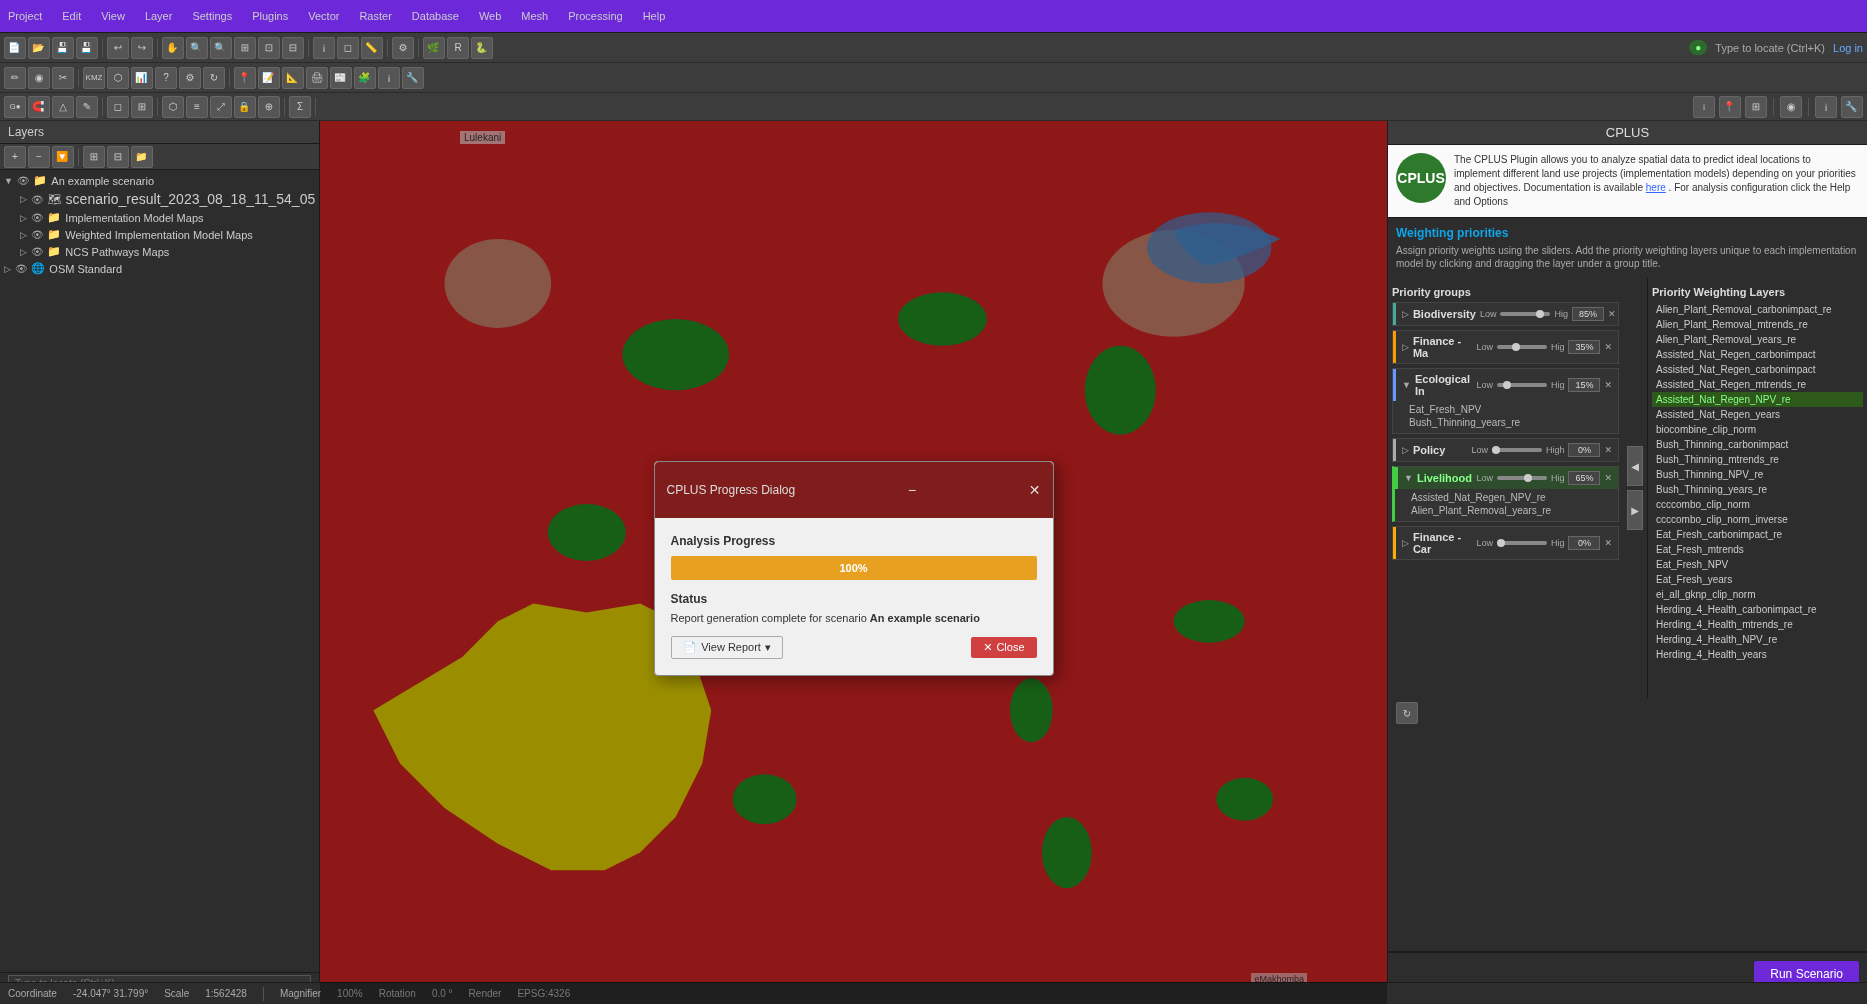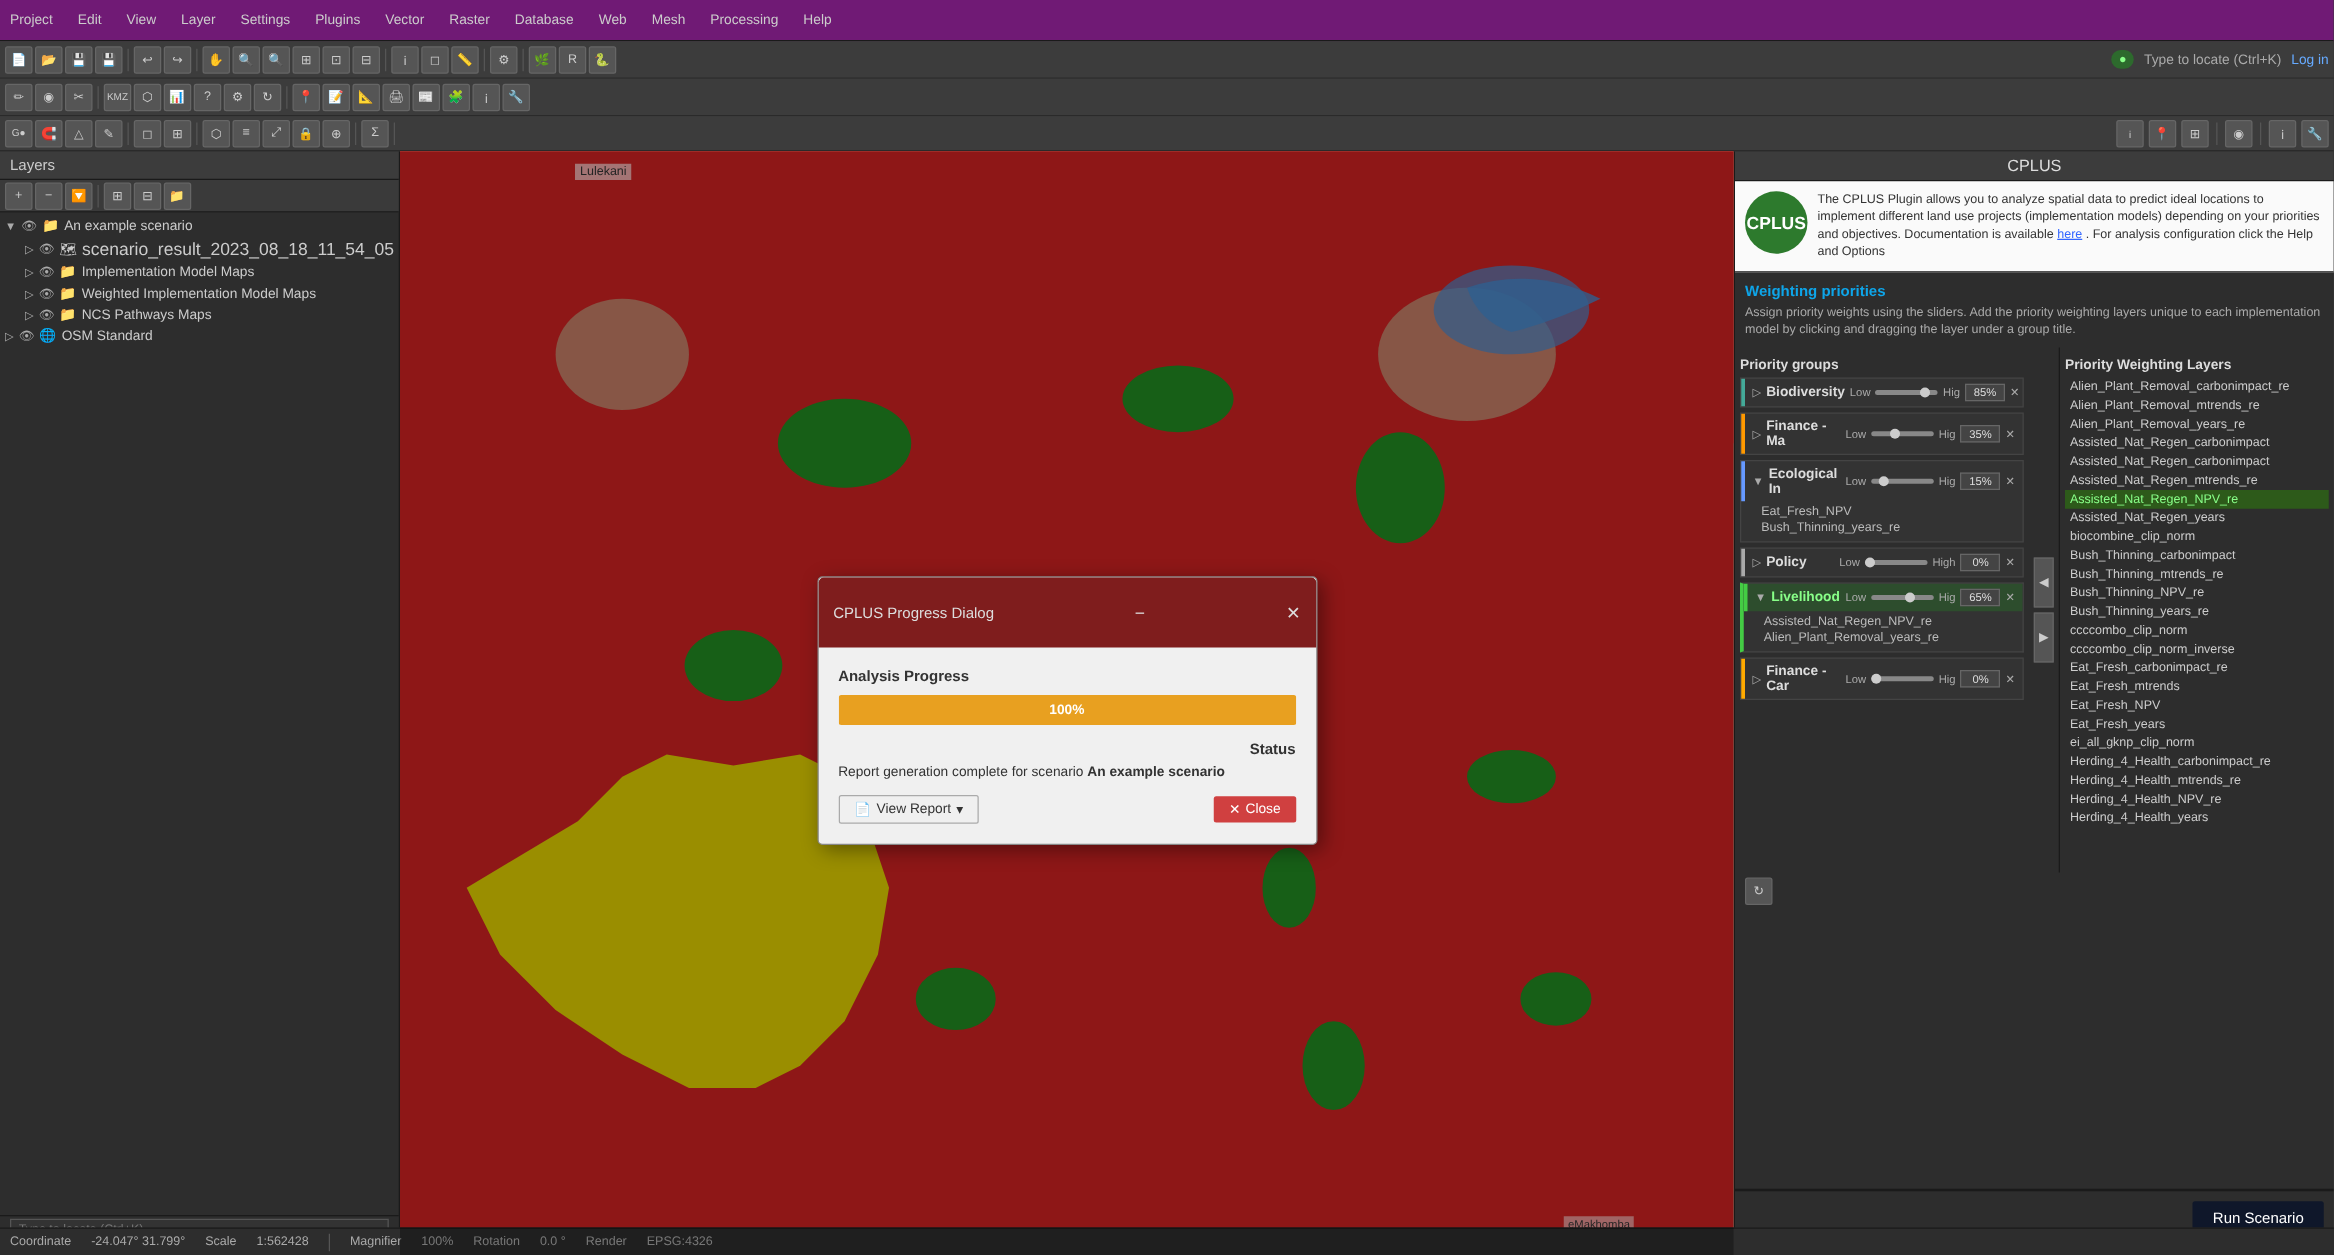--- a/index.html
+++ b/index.html
@@ -1,19 +1,19 @@
 <!DOCTYPE html>
 <html><head>
   <meta charset="utf-8">
   <style>
     * { box-sizing: border-box; margin: 0; padding: 0; }
     body { font-family: 'Segoe UI', Arial, sans-serif; font-size: 11px; background: #3c3c3c; color: #ddd; overflow: hidden; width: 1867px; height: 1004px; }
 
     
-    .menu-bar { background: #701a75; height: 22px; display: flex; align-items: center; padding: 16px 4px; gap: 12px; border-bottom: 1px solid #1a1a1a; }
+    .menu-bar { background: #6d28d9; height: 22px; display: flex; align-items: center; padding: 16px 4px; gap: 12px; border-bottom: 1px solid #1a1a1a; }
     .menu-bar span { color: #ccc; font-size: 11px; cursor: pointer; padding: 2px 4px; }
 
     
     .toolbar { background: #3c3c3c; height: 30px; display: flex; align-items: center; padding: 0 4px; gap: 2px; border-bottom: 1px solid #2a2a2a; }
     .toolbar2 { background: #3c3c3c; height: 30px; display: flex; align-items: center; padding: 0 4px; gap: 2px; border-bottom: 1px solid #2a2a2a; }
     .toolbar3 { background: #3c3c3c; height: 28px; display: flex; align-items: center; padding: 0 4px; gap: 2px; border-bottom: 1px solid #2a2a2a; position: relative; }
     .tb-btn { width: 22px; height: 22px; background: #555; border: 1px solid #666; border-radius: 2px; display: inline-flex; align-items: center; justify-content: center; cursor: pointer; color: #ccc; font-size: 10px; }
     .tb-sep { width: 1px; height: 18px; background: #555; margin: 0 2px; }
     .planet-area { margin-left: auto; display: flex; align-items: center; gap: 8px; }
     .planet-badge { background: #2d6a2d; color: #8f8; font-size: 10px; padding: 2px 6px; border-radius: 10px; }
@@ -79,37 +79,37 @@
     .group-header.policy { border-left: 3px solid #aaa; }
     .group-header.livelihood { border-left: 3px solid #4c4; background: #2d4d2d; }
     .group-header.financecar { border-left: 3px solid #fa0; }
 
     .pw-header { font-size: 11px; color: #ddd; font-weight: bold; padding: 4px 0; }
     .pw-item { font-size: 10px; color: #ccc; padding: 2px 4px; cursor: pointer; }
     .pw-item.selected { background: #2d5a1a; color: #8f8; }
 
     
     .run-area { padding: 8px; border-top: 1px solid #1a1a1a; display: flex; justify-content: flex-end; align-items: center; gap: 8px; }
-    .run-btn { background: #0f172a; color: white; border: none; padding: 6px 16px; font-size: 12px; cursor: pointer; border-radius: 2px; }
+    .run-btn { background: #6d28d9; color: white; border: none; padding: 6px 16px; font-size: 12px; cursor: pointer; border-radius: 2px; }
     .options-row { padding: 4px 8px; display: flex; gap: 8px; }
     .opt-link { color: #aaa; font-size: 11px; cursor: pointer; }
 
     
     .arrow-btn { background: #555; border: 1px solid #666; color: #ccc; width: 16px; height: 40px; display: flex; align-items: center; justify-content: center; cursor: pointer; font-size: 10px; align-self: center; }
 
     
     .dialog-overlay { position: absolute; top: 0; left: 0; right: 0; bottom: 0; background: rgba(0,0,0,0.3); display: flex; align-items: center; justify-content: center; z-index: 100; }
     .dialog { background: #f0f0f0; border: 1px solid #888; border-radius: 4px; width: 400px; box-shadow: 4px 4px 16px rgba(0,0,0,0.4); }
     .dialog-title { background: #7f1d1d; color: #ddd; padding: 20px 12px; display: flex; align-items: center; justify-content: space-between; border-radius: 4px 4px 0 0; font-size: 12px; }
     .dialog-close { background: none; border: none; color: #ddd; cursor: pointer; font-size: 14px; }
     .dialog-body { padding: 16px; }
     .analysis-label { font-size: 12px; color: #333; font-weight: bold; margin-bottom: 8px; }
     .progress-bar-bg { background: #ddd; height: 24px; border-radius: 2px; overflow: hidden; margin-bottom: 12px; }
     .progress-bar-fill { background: #e8a020; height: 100%; display: flex; align-items: center; justify-content: center; color: white; font-size: 11px; font-weight: bold; }
-    .status-label { font-size: 12px; color: #333; font-weight: bold; margin-bottom: 6px; text-align: right; }
+    .status-label { font-size: 12px; color: #333; font-weight: bold; margin-bottom: 6px; }
     .status-text { font-size: 11px; color: #333; margin-bottom: 12px; }
     .status-text strong { font-weight: bold; }
     .dialog-buttons { display: flex; gap: 8px; align-items: center; }
     .view-report-btn { background: #f0f0f0; border: 1px solid #aaa; color: #333; padding: 4px 12px; font-size: 11px; cursor: pointer; border-radius: 2px; display: flex; align-items: center; gap: 4px; }
     .close-btn { background: #d04040; color: white; border: none; padding: 4px 12px; font-size: 11px; cursor: pointer; border-radius: 2px; display: flex; align-items: center; gap: 4px; margin-left: auto; }
 
     
     ::-webkit-scrollbar { width: 6px; height: 6px; }
     ::-webkit-scrollbar-track { background: #2a2a2a; }
     ::-webkit-scrollbar-thumb { background: #555; border-radius: 3px; }

